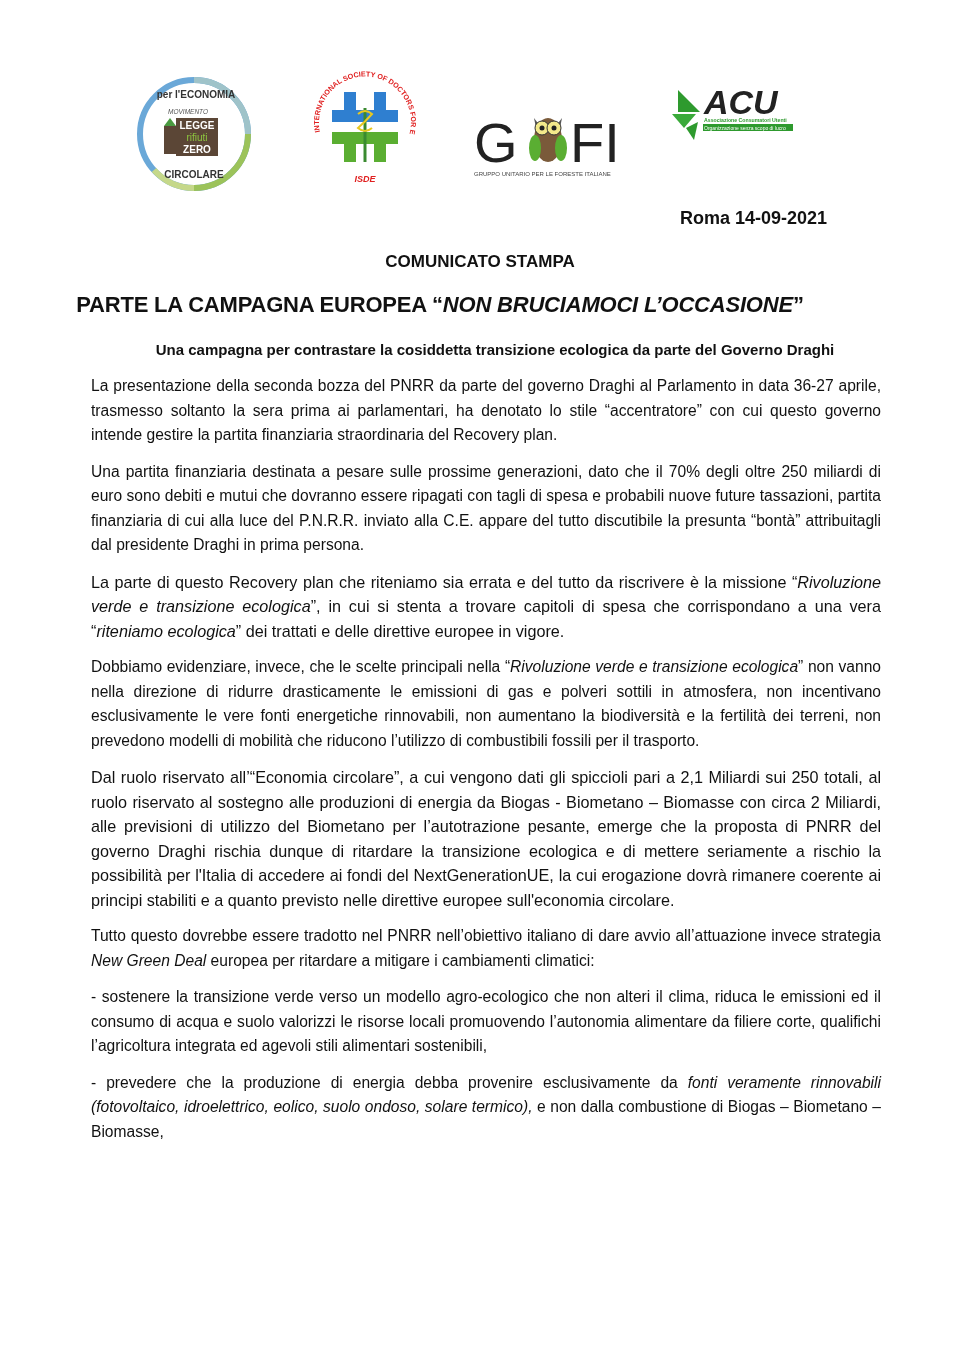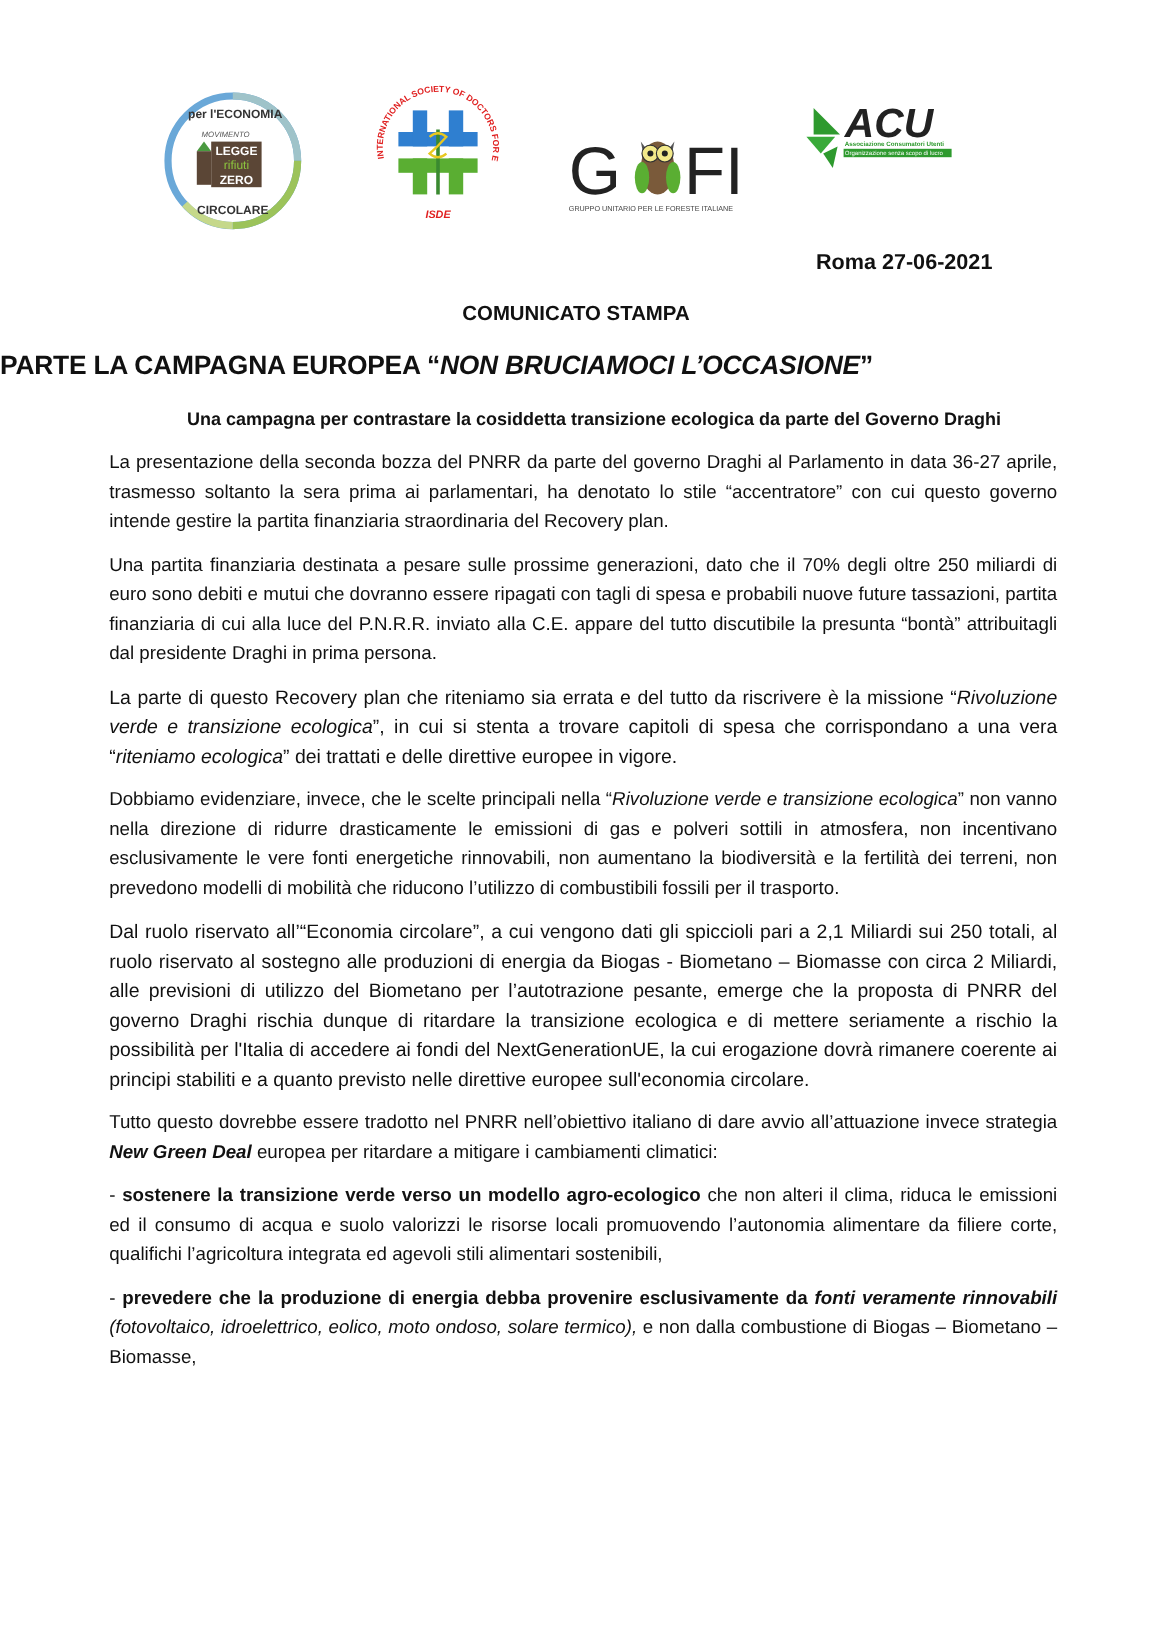--- a/index.html
+++ b/index.html
@@ -7,26 +7,26 @@
          font-family: "Liberation Sans Narrow", "Liberation Sans", sans-serif; color: #111; }
   .logos { position: absolute; top: 60px; left: 0; width: 840px; height: 140px; }
   .logo { position: absolute; }
   .logo-lrz { left: 134px; top: 14px; width: 120px; height: 120px; }
   .logo-isde { left: 306px; top: 10px; width: 118px; height: 122px; }
   .logo-gufi { left: 472px; top: 40px; width: 160px; height: 80px; }
   .logo-acu { left: 668px; top: 22px; width: 140px; height: 60px; }
 
   .date { position: absolute; top: 208px; right: 133px; font-weight: bold; font-size: 18px; }
   .comunicato { position: absolute; top: 252px; left: 0; width: 960px; text-align: center; font-weight: bold; font-size: 17px; }
-  .title { position: absolute; top: 292px; left: 0; width: 880px; text-align: left; font-weight: bold; font-size: 22px; letter-spacing: -0.2px; }
+  .title { position: absolute; top: 292px; left: 0; width: 880px; text-align: center; font-weight: bold; font-size: 22px; letter-spacing: -0.2px; }
   .subtitle { position: absolute; top: 341px; left: 0; width: 990px; text-align: center; font-weight: bold; font-size: 15px; }
 
   .body { position: absolute; top: 374px; left: 91px; width: 790px; font-size: 15.6px; line-height: 24.5px; }
   .body p { margin: 0 0 12px 0; text-align: justify; }
-  b { font-weight: bold; }
+  b { font-weight: normal; }
   i { font-style: italic; }
 </style>
 </head>
 <body>
 
 <div class="logos">
 
   <svg class="logo logo-lrz" viewBox="0 0 120 120">
     <circle cx="60" cy="60" r="54" fill="none" stroke="#6aa8d8" stroke-width="6"></circle>
     <path d="M60 6 A54 54 0 0 1 114 60" fill="none" stroke="#9fc3c9" stroke-width="6"></path>
@@ -80,27 +80,27 @@
     <polygon points="10,8 32,30 10,30" fill="#2e9a2e"></polygon>
     <polygon points="4,32 28,32 16,46" fill="#3aaa3a"></polygon>
     <polygon points="18,46 30,40 26,58" fill="#2e9a2e"></polygon>
     <text x="36" y="32" font-size="34" font-weight="bold" font-style="italic" fill="#222" font-family="Liberation Sans, sans-serif">ACU</text>
     <text x="36" y="40" font-size="5.2" font-weight="bold" fill="#2e9a2e" font-family="Liberation Sans, sans-serif">Associazione Consumatori Utenti</text>
     <rect x="35" y="42" width="90" height="7" fill="#2e9a2e"></rect>
     <text x="36" y="47.5" font-size="5" fill="#fff" font-family="Liberation Sans, sans-serif">Organizzazione senza scopo di lucro</text>
   </svg>
 </div>
 
-<div class="date">Roma 27-06-2021</div>
+<div class="date">Roma 14-09-2021</div>
 <div class="comunicato">COMUNICATO STAMPA</div>
 <div class="title"><span>PARTE LA CAMPAGNA EUROPEA “</span><i>NON BRUCIAMOCI L’OCCASIONE</i><span>”</span></div>
 <div class="subtitle">Una campagna per contrastare la cosiddetta transizione ecologica da parte del Governo Draghi</div>
 
 <div class="body">
   <p>La presentazione della seconda bozza del PNRR da parte del governo Draghi al Parlamento in data 36-27 aprile, trasmesso soltanto la sera prima ai parlamentari, ha denotato lo stile “accentratore” con cui questo governo intende gestire la partita finanziaria straordinaria del Recovery plan.</p>
   <p>Una partita finanziaria destinata a pesare sulle prossime generazioni, dato che il 70% degli oltre 250 miliardi di euro sono debiti e mutui che dovranno essere ripagati con tagli di spesa e probabili nuove future tassazioni, partita finanziaria di cui alla luce del P.N.R.R. inviato alla C.E. appare del tutto discutibile la presunta “bontà” attribuitagli dal presidente Draghi in prima persona.</p>
   <p style="font-size:16.2px"><span>La parte di questo Recovery plan che riteniamo sia errata e del tutto da riscrivere è la missione “</span><i>Rivoluzione verde e transizione ecologica</i><span>”, in cui si stenta a trovare capitoli di spesa che corrispondano a una vera “</span><i>riteniamo ecologica</i><span>” dei trattati e delle direttive europee in vigore.</span></p>
   <p><span>Dobbiamo evidenziare, invece, che le scelte principali nella “</span><i>Rivoluzione verde e transizione ecologica</i><span>” non vanno nella direzione di ridurre drasticamente le emissioni di gas e polveri sottili in atmosfera, non incentivano esclusivamente le vere fonti energetiche rinnovabili, non  aumentano la biodiversità e la fertilità dei terreni, non prevedono modelli di mobilità che riducono l’utilizzo di combustibili fossili per il trasporto.</span></p>
   <p style="font-size:16.2px">Dal ruolo riservato all’“Economia circolare”, a cui vengono dati gli spiccioli pari a 2,1 Miliardi sui 250 totali, al ruolo riservato al sostegno alle produzioni di energia da Biogas - Biometano – Biomasse con circa 2 Miliardi, alle previsioni di utilizzo del Biometano per l’autotrazione pesante, emerge che la proposta di PNRR del governo Draghi rischia dunque di ritardare la transizione ecologica e di mettere seriamente a rischio la possibilità per l'Italia di accedere ai fondi del NextGenerationUE, la cui erogazione dovrà rimanere coerente ai principi stabiliti e a quanto previsto nelle direttive europee sull'economia circolare.</p>
   <p><span>Tutto questo dovrebbe essere tradotto nel PNRR nell’obiettivo italiano di dare avvio all’attuazione invece strategia </span><b><i>New Green Deal</i></b><span> europea per ritardare a mitigare i cambiamenti climatici:</span></p>
   <p><span>- </span><b>sostenere la transizione verde verso un modello agro-ecologico</b><span> che non alteri il clima, riduca le emissioni ed il consumo di acqua e suolo valorizzi le risorse locali promuovendo l’autonomia alimentare da filiere corte, qualifichi l’agricoltura integrata ed agevoli stili alimentari sostenibili,</span></p>
-  <p><span> - </span><b>prevedere che la produzione di energia debba provenire esclusivamente da </b><b><i>fonti veramente rinnovabili</i></b><i> (fotovoltaico, idroelettrico, eolico, moto ondoso, solare termico),</i><span> e non dalla combustione di Biogas – Biometano – Biomasse,</span></p>
+  <p><span> - </span><b>prevedere che la produzione di energia debba provenire esclusivamente da </b><b><i>fonti veramente rinnovabili</i></b><i> (fotovoltaico, idroelettrico, eolico, suolo ondoso, solare termico),</i><span> e non dalla combustione di Biogas – Biometano – Biomasse,</span></p>
 </div>
 
 </body></html>

